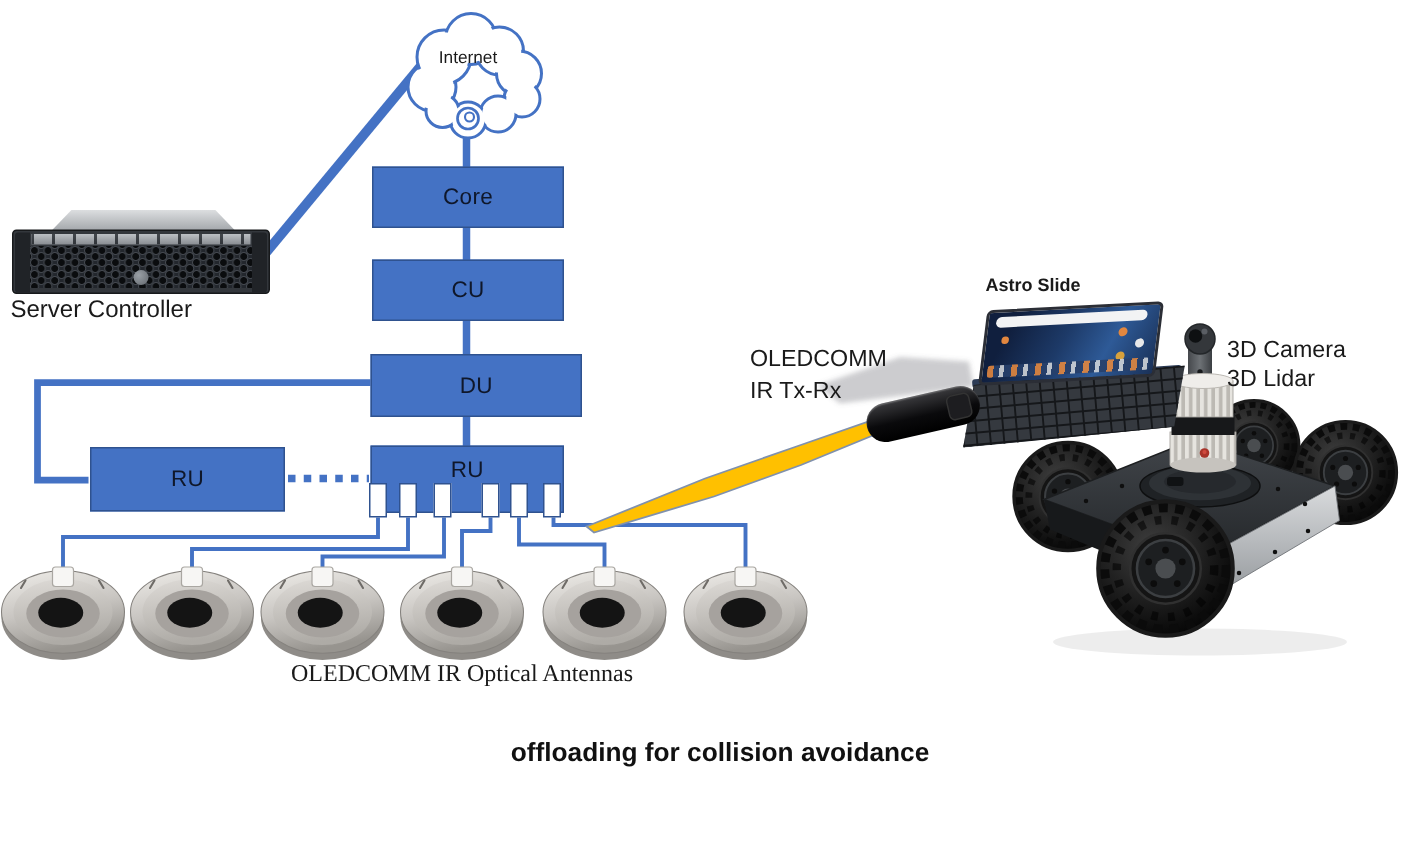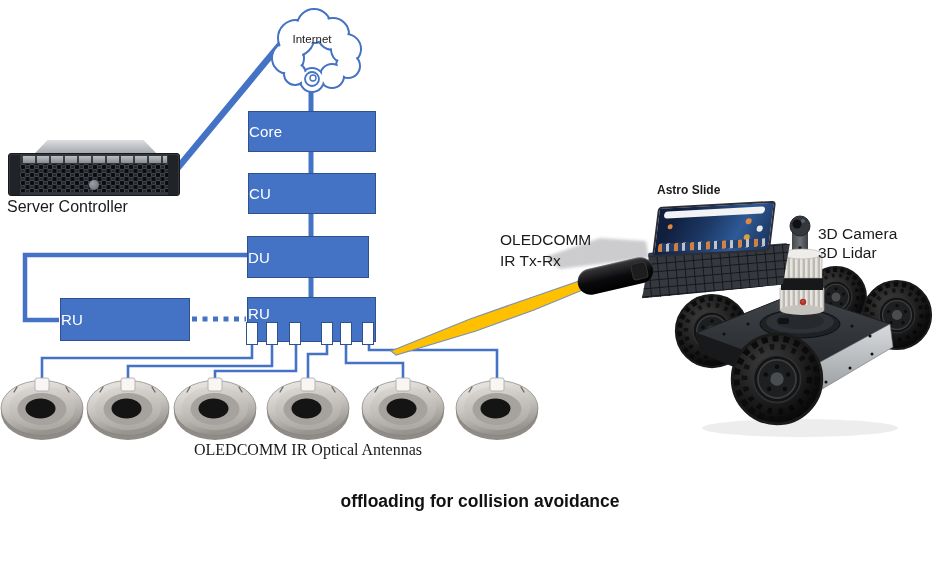--- a/index.html
+++ b/index.html
@@ -4,22 +4,22 @@
 <style>
   html,body{margin:0;padding:0;background:#fff;}
   .stage{
     position:relative;width:940px;height:564px;background:#fff;overflow:hidden;
     font-family:"Liberation Sans", sans-serif;color:#1a1a1a;
   }
   .stage svg{position:absolute;left:0;top:0;z-index:0;}
   
   .nbox{
     position:absolute;z-index:2;background:#4472C4;border:1.6px solid #2F528F;
-    display:flex;align-items:center;justify-content:flex-start;
-    color:#ffffff;font-size:15px;font-weight:500;letter-spacing:.2px;box-sizing:border-box;
+    display:flex;align-items:center;justify-content:center;
+    color:#0f172a;font-size:15px;font-weight:500;letter-spacing:.2px;box-sizing:border-box;
   }
   .ru-port{
     position:absolute;z-index:3;width:12px;height:23px;background:#fff;
     border:1.8px solid #2F528F;box-sizing:border-box;top:322px;
   }
   
   .lbl{position:absolute;z-index:5;white-space:nowrap;}
   .lbl-internet{font-size:11.5px;text-align:center;width:90px;left:267px;top:33px;}
   .lbl-server{font-size:16px;text-align:left;width:180px;left:7px;top:198px;}
   .lbl-oledcomm{font-size:15.5px;line-height:21px;left:500px;top:229px;}
@@ -246,21 +246,21 @@
       <use href="#wheel" transform="translate(777,379) scale(1.12)"></use>
     </g>
   </svg>
 
   <div class="nbox" style="left:248px;top:111px;width:128px;height:41px;">
     <span>Core</span>
   </div>
   <div class="nbox" style="left:248px;top:173px;width:128px;height:41px;">
     <span>CU</span>
   </div>
-  <div class="nbox" style="left:247px;top:236px;width:122px;height:42px;">
+  <div class="nbox" style="left:247px;top:236px;width:141px;height:42px;">
     <span>DU</span>
   </div>
   <div class="nbox" style="left:247px;top:297px;width:129px;height:45px;">
     <span style="margin-bottom:12px;">RU</span>
   </div>
   <div class="nbox" style="left:60px;top:298px;width:130px;height:43px;">
     <span>RU</span>
   </div>
 
   <div class="ru-port" style="left:246px;"></div>

